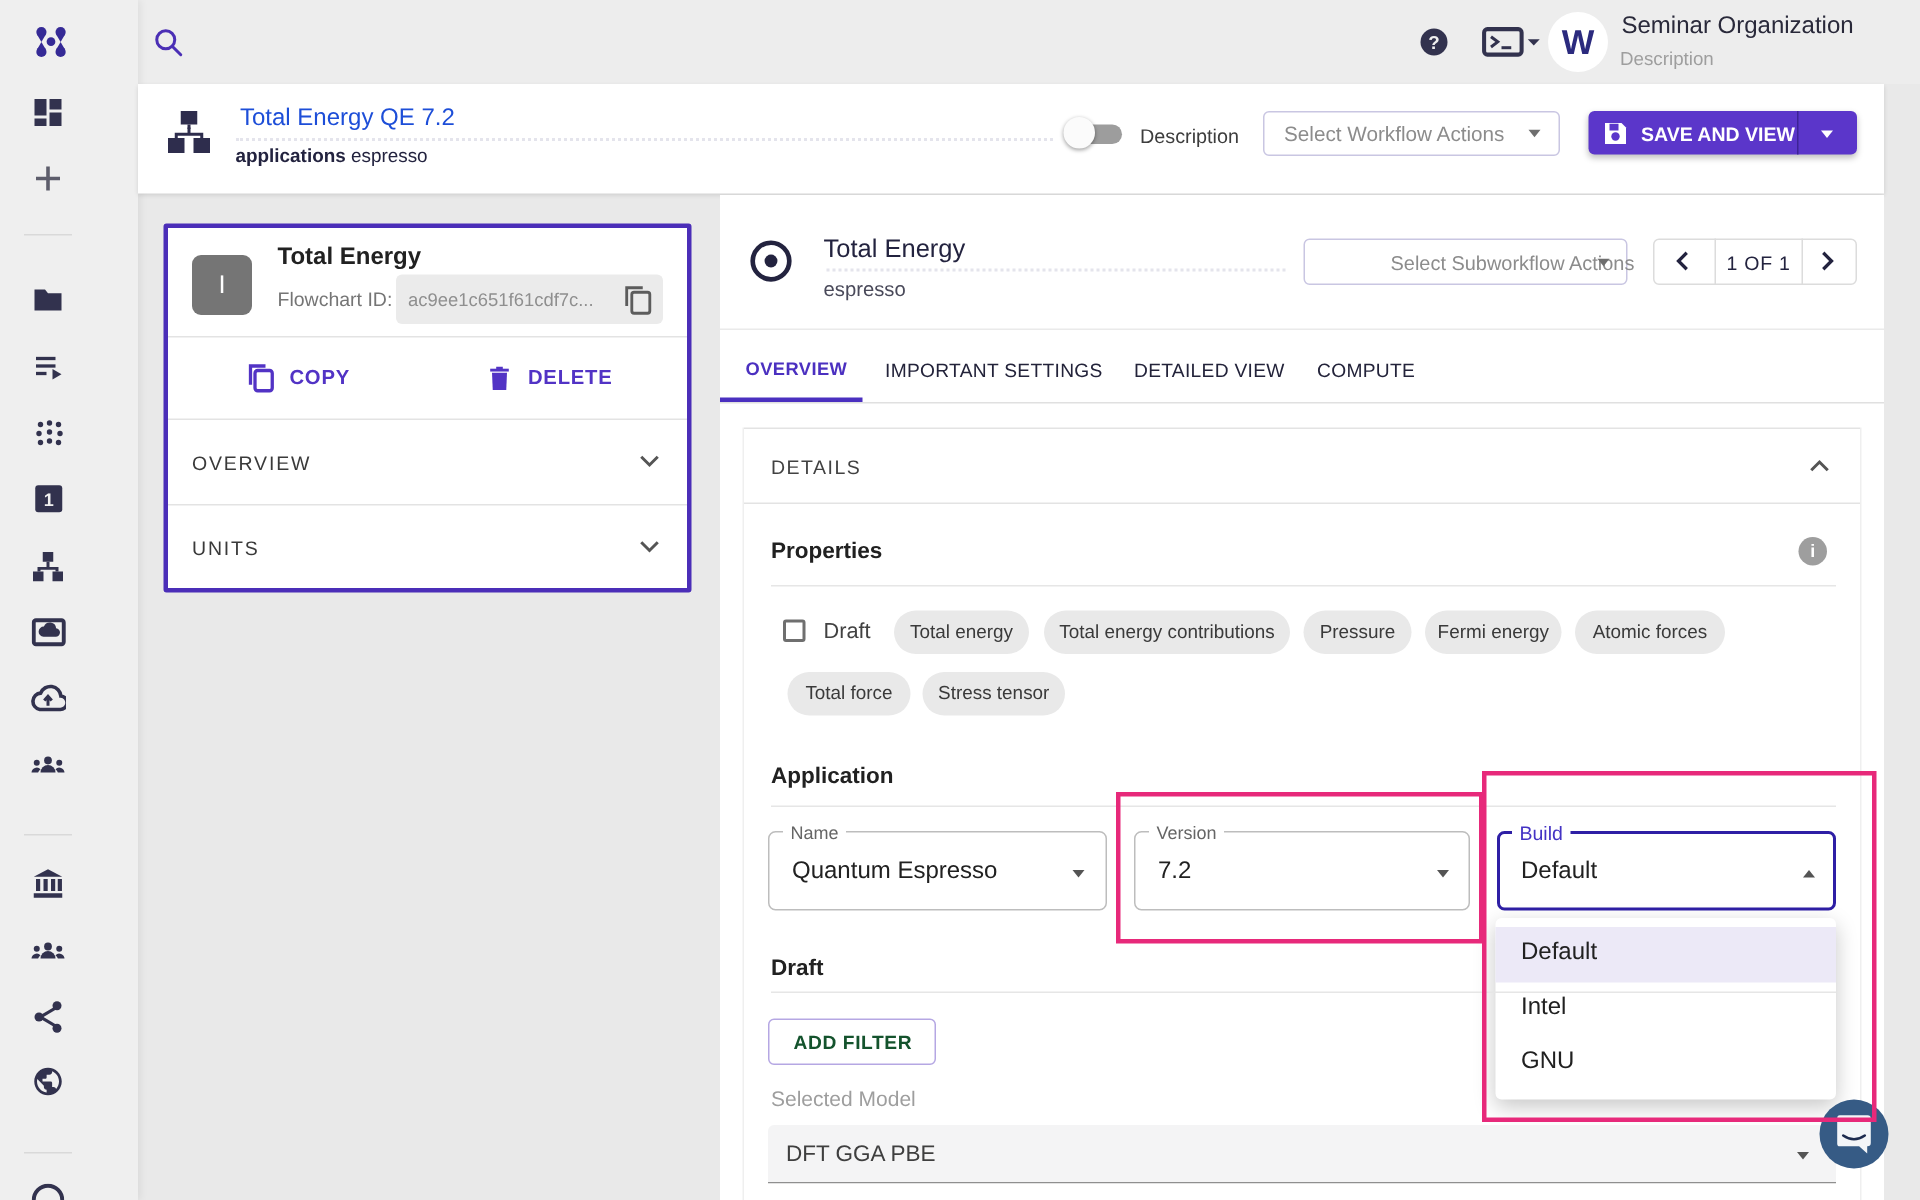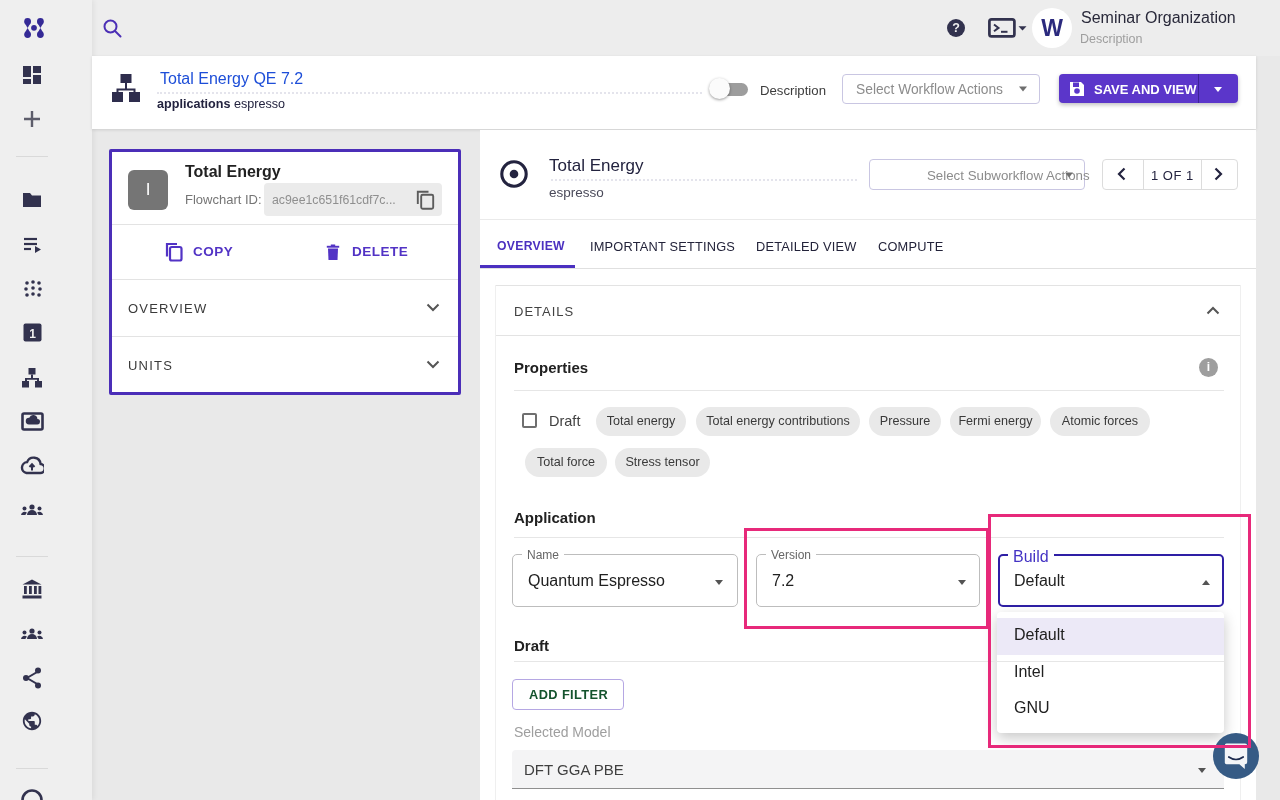--- a/index.html
+++ b/index.html
@@ -197,21 +197,21 @@
   </svg>
 
 <div class="abs" style="left:756px;top:554px;width:224px;height:53px;border:1px solid #bdbdbd;border-radius:5px;"></div>
 <div class="abs" style="left:766px;top:548px;background:#fff;padding:0 5px;font-size:12px;color:#666;">Version</div>
 <div class="abs" style="left:772px;top:572px;font-size:16px;color:#212121;">7.2</div>
 <svg class="abs" style="left:956px;top:578px;" width="12" height="9" viewBox="0 0 12 9">
     <path d="M2 2 L10 2 L6 7 Z" fill="#545454"></path>
   </svg>
 
 <div class="abs" style="left:998px;top:554px;width:226px;height:53px;border:2px solid #2e1fa5;border-radius:5px;"></div>
-<div class="abs" style="left:1008px;top:548px;background:#fff;padding:0 5px;font-size:16px;color:#4433c4;">Build</div>
+<div class="abs" style="left:1008px;top:548px;background:#fff;padding:0 5px;font-size:13px;color:#4433c4;">Build</div>
 <div class="abs" style="left:1014px;top:572px;font-size:16px;color:#212121;">Default</div>
 <svg class="abs" style="left:1200px;top:578px;" width="12" height="9" viewBox="0 0 12 9">
     <path d="M2 7 L10 7 L6 2 Z" fill="#545454"></path>
   </svg>
 
 <div class="abs" style="left:997px;top:612px;width:227px;height:121px;background:#fff;border-radius:4px;box-shadow:0 5px 14px rgba(0,0,0,0.22);"></div>
 <div class="abs" style="left:997px;top:618px;width:227px;height:37px;background:#ece9f7;"></div>
 <div class="abs" style="left:1014px;top:626px;font-size:16px;color:#212121;">Default</div>
 <div class="abs" style="left:1014px;top:663px;font-size:16px;color:#212121;">Intel</div>
 <div class="abs" style="left:1014px;top:699px;font-size:16px;color:#212121;">GNU</div>

